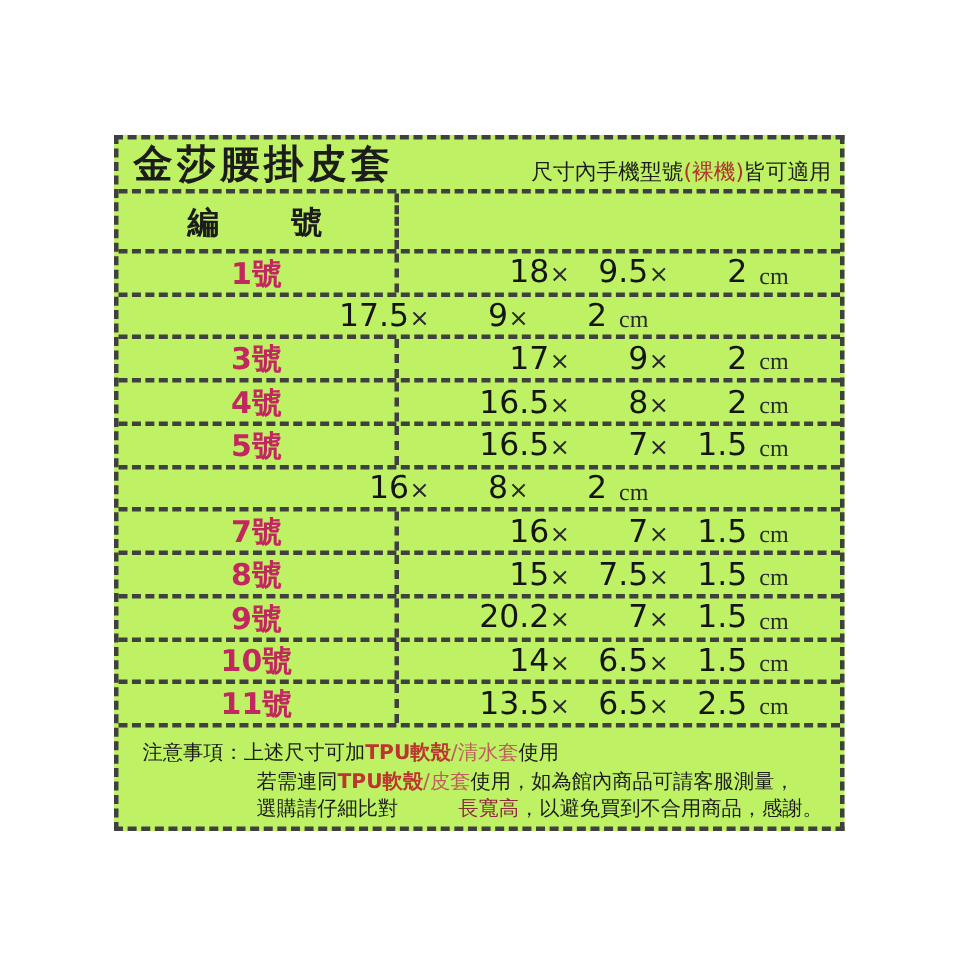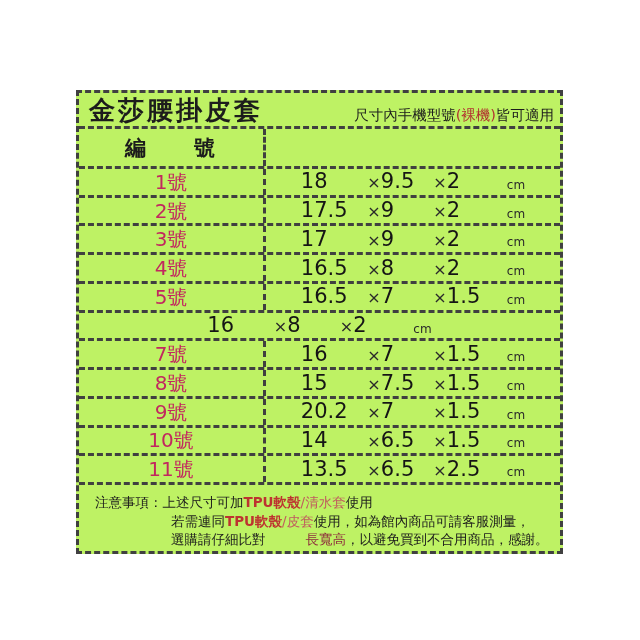--- a/index.html
+++ b/index.html
@@ -80,52 +80,53 @@
   
   .data-rows { flex: 1; display: flex; flex-direction: column; }
   .row {
     flex: 1;
     box-sizing: border-box;
     border-bottom: 3px dashed #404040;
     display: flex;
   }
   .row-no {
     color: #c2275f;
-    font-weight: normal;
+    font-weight: bold;
     font-size: 20px;
     line-height: 1;
     text-align: center;
   }
   .dims {
     flex: 1;
     display: flex;
     align-items: center;
     justify-content: center;
   }
   .dim-val {
     font-size: 21px;
     line-height: 1;
     color: #151515;
-    text-align: left;
+    text-align: right;
   }
   .dim-l { width: 66px; }
   .dim-w { width: 52px; }
   .dim-h { width: 52px; }
   .times {
     font-size: 16px;
     color: #2a2a2a;
     width: 14px;
     text-align: center;
     padding-top: 2px;
   }
   .unit {
-    font-size: 12px;
+    font-size: 16px;
     color: #2a2a2a;
     margin-left: 8px;
     padding-top: 6px;
+    font-family: Liberation Serif, serif;
   }
   
   .notes {
     flex: none;
     height: 66px;
     box-sizing: border-box;
     padding: 8px 6px 0 16px;
     font-size: 13.5px;
     line-height: 18.5px;
     white-space: nowrap;
@@ -160,23 +161,20 @@
           <span class="dim-val dim-l">18</span>
           <span class="times">×</span>
           <span class="dim-val dim-w">9.5</span>
           <span class="times">×</span>
           <span class="dim-val dim-h">2</span>
           <span class="unit">cm</span>
         </div>
     </div>
 
     <div class="row">
-      <div class="id-col">
-          <span class="row-no">2號</span>
-        </div>
       <div class="dims">
           <span class="dim-val dim-l">17.5</span>
           <span class="times">×</span>
           <span class="dim-val dim-w">9</span>
           <span class="times">×</span>
           <span class="dim-val dim-h">2</span>
           <span class="unit">cm</span>
         </div>
     </div>
 

